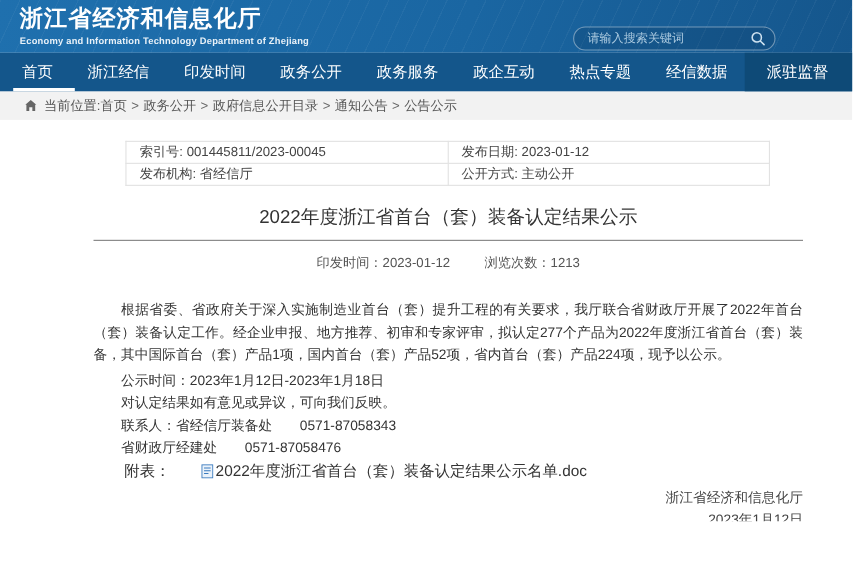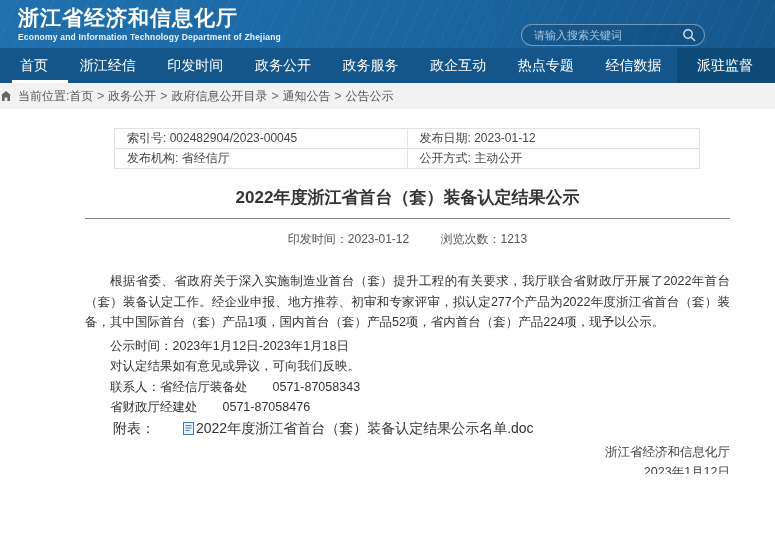--- a/index.html
+++ b/index.html
@@ -72,20 +72,21 @@
     margin-left: 0;
     padding: 0 22px 0 20px;
   }
 
   
   .breadcrumb {
     height: 26px;
     background: #f2f2f2;
     display: flex; align-items: center;
     font-size: 12px; color: #555;
+    padding-left: 22px;
   }
   .home-icon { display: flex; align-items: center; margin-right: 6px; }
   .crumb { cursor: pointer; }
   .crumb-sep { margin: 0 4px; color: #666; }
 
   
   .content { padding: 0 45px 0 85px; }
 
   .meta-table {
     width: 586px;
@@ -99,21 +100,21 @@
     width: 50%;
     height: 20px;
     padding: 1px 4px 1px 12px;
     font-weight: normal;
   }
 
   .article-title {
     margin-top: 17px;
     text-align: center;
     font-size: 17px;
-    font-weight: bold;
+    font-weight: normal;
     color: #333;
   }
   .title-divider {
     margin-top: 9px;
     border-bottom: 1px solid #808080;
     height: 0;
   }
   .meta-line {
     margin-top: 12px;
     text-align: center;
@@ -202,21 +203,21 @@
     <span class="crumb">通知公告</span>
     <span class="crumb-sep">&gt;</span>
     <span class="crumb">公告公示</span>
   </div>
 
   <div class="content">
 
     <table class="meta-table">
       <tbody>
         <tr>
-          <td>索引号: 002482904/2023-00045</td>
+          <td>索引号: 001445811/2023-00045</td>
           <td>发布日期: 2023-01-12</td>
         </tr>
         <tr>
           <td>发布机构: 省经信厅</td>
           <td>公开方式: 主动公开</td>
         </tr>
       </tbody>
     </table>
 
     <h1 class="article-title">2022年度浙江省首台（套）装备认定结果公示</h1>

